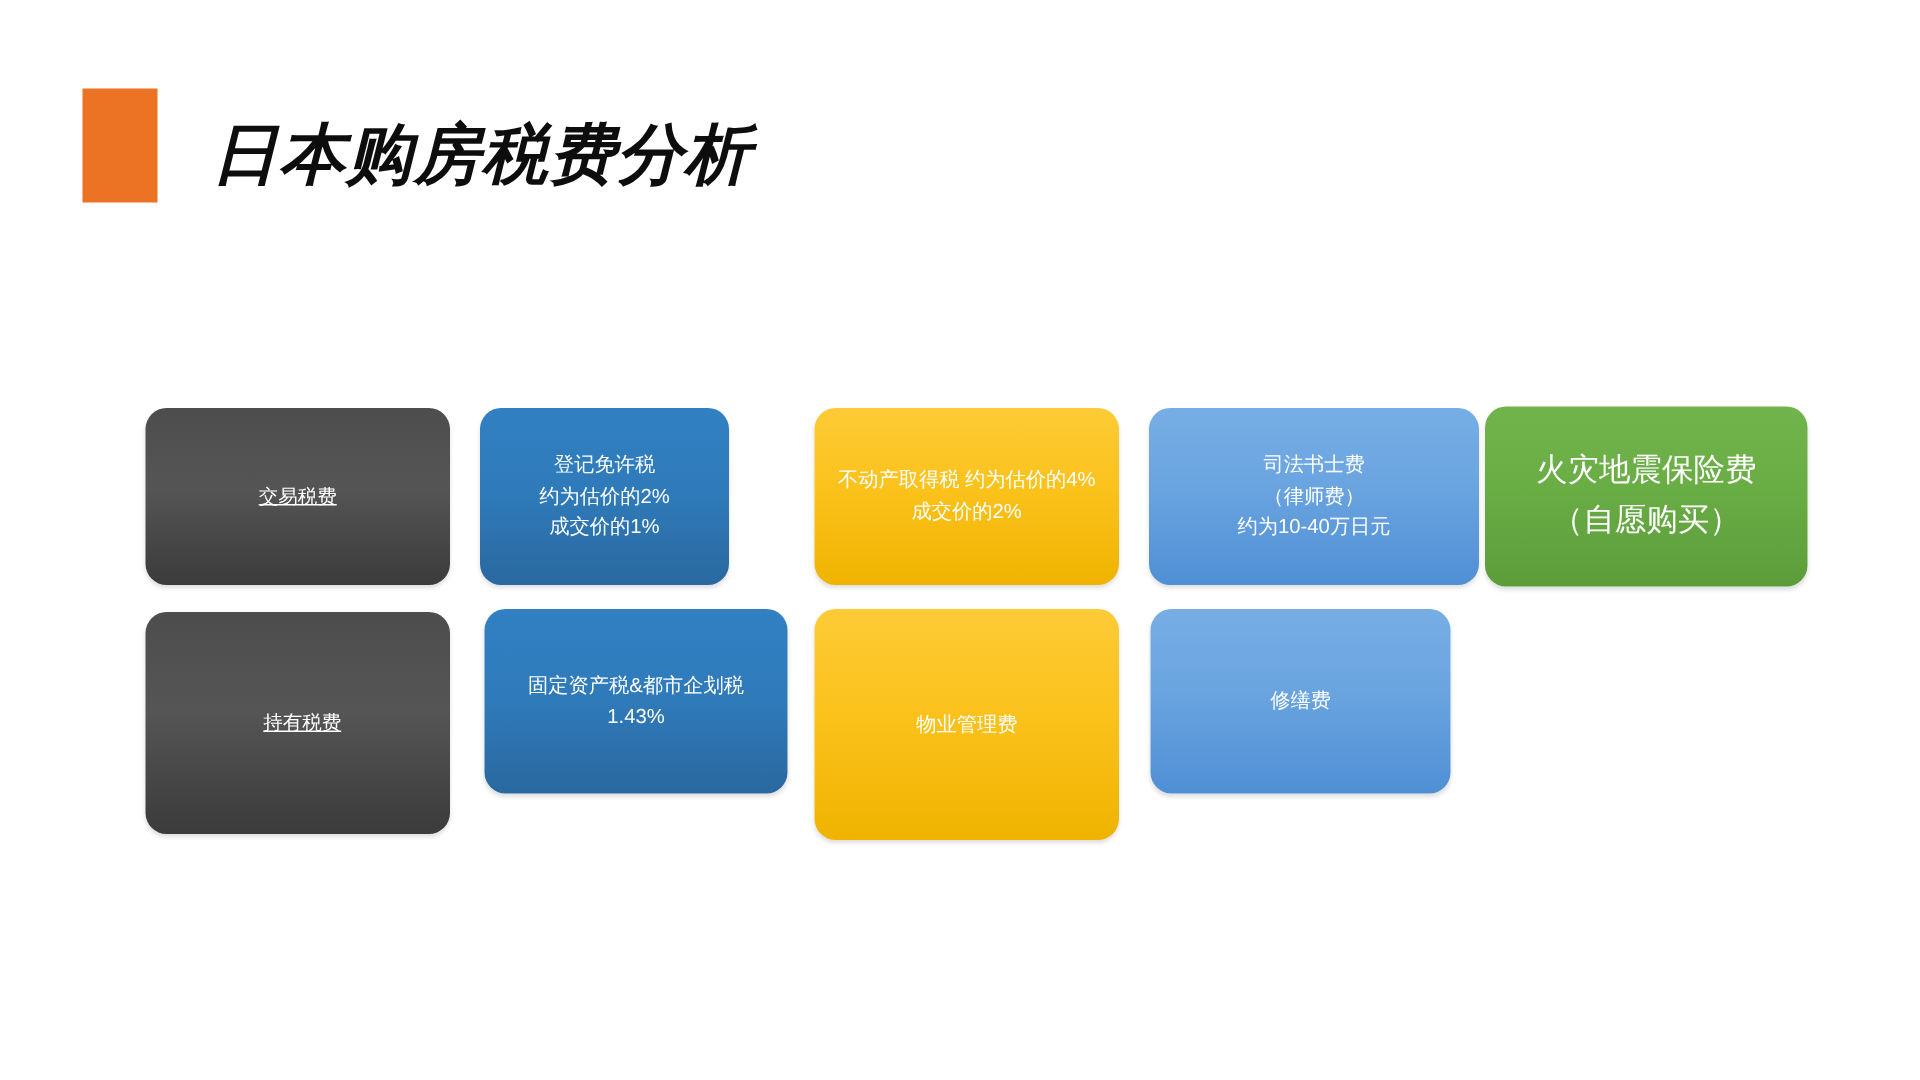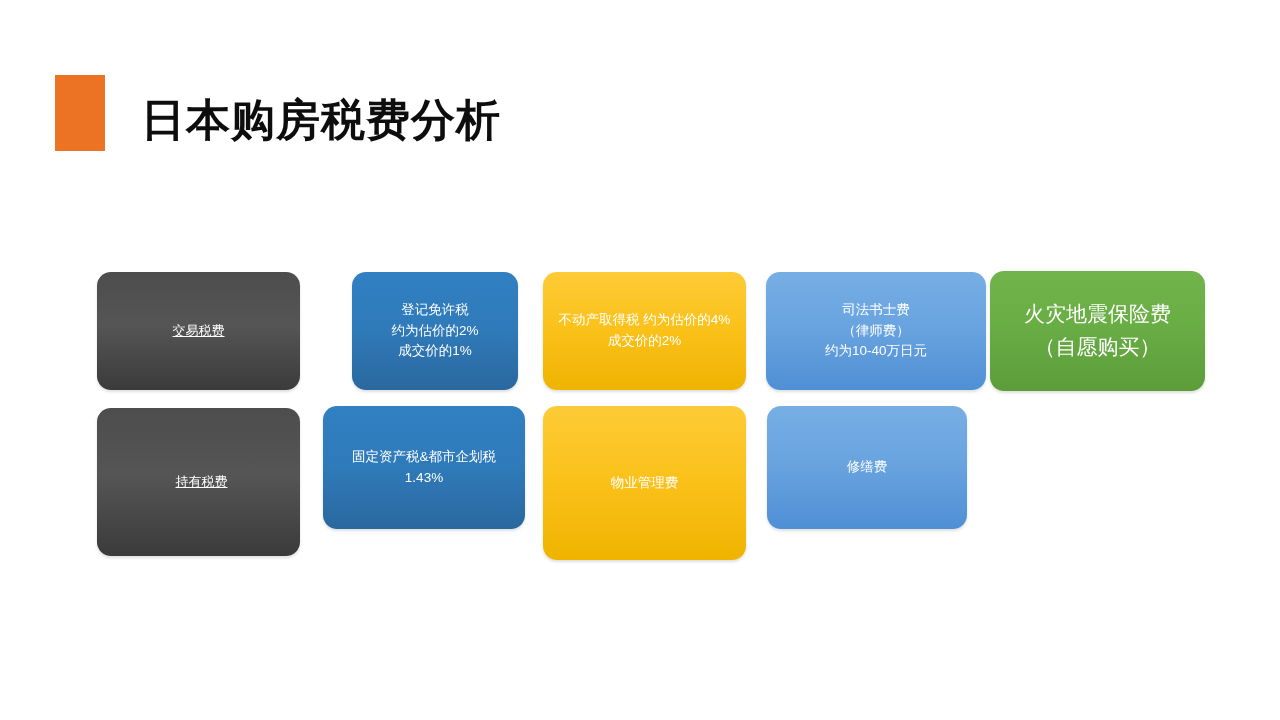--- a/index.html
+++ b/index.html
@@ -16,23 +16,24 @@
     position: relative;
     width: 1280px;
     height: 720px;
     background: #ffffff;
   }
 
   
   .title-row {
     position: absolute;
     left: 0;
-    top: 16px;
+    top: 0;
     width: 1040px;
     height: 160px;
+    font-style: italic;
   }
 
   .accent-square {
     position: absolute;
     left: 55px;
     top: 59px;
     width: 50px;
     height: 76px;
     background: #ec7324;
   }
@@ -87,21 +88,21 @@
   .c-ltblue  { background: linear-gradient(to bottom, #76aee4 0%, #6aa4e0 45%, #4f8fd4 100%); }
   .c-green   { background: linear-gradient(to bottom, #72b44c 0%, #69ad45 45%, #5c9d3a 100%); }
 
   
   .t-sm   { font-size: 13px; text-decoration: underline; }
   .t-md   { font-size: 13.5px; }
   .t-lg   { font-size: 21px; }
 
   
   #card-r1c1 { left: 97px;  top: 272px; width: 203px; height: 118px; }
-  #card-r1c2 { left: 320px; top: 272px; width: 166px; height: 118px; margin-left: 32px; }
+  #card-r1c2 { left: 320px; top: 272px; width: 166px; height: 118px; }
   #card-r1c3 { left: 543px; top: 272px; width: 203px; height: 118px; }
   #card-r1c4 { left: 766px; top: 272px; width: 220px; height: 118px; }
   #card-r1c5 { left: 990px; top: 271px; width: 215px; height: 120px; }
 
   
   #card-r2c1 { left: 97px;  top: 408px; width: 203px; height: 148px; padding-left: 16px; }
   #card-r2c2 { left: 323px; top: 406px; width: 202px; height: 123px; }
   #card-r2c3 { left: 543px; top: 406px; width: 203px; height: 154px; }
   #card-r2c4 { left: 767px; top: 406px; width: 200px; height: 123px; }
 </style>

